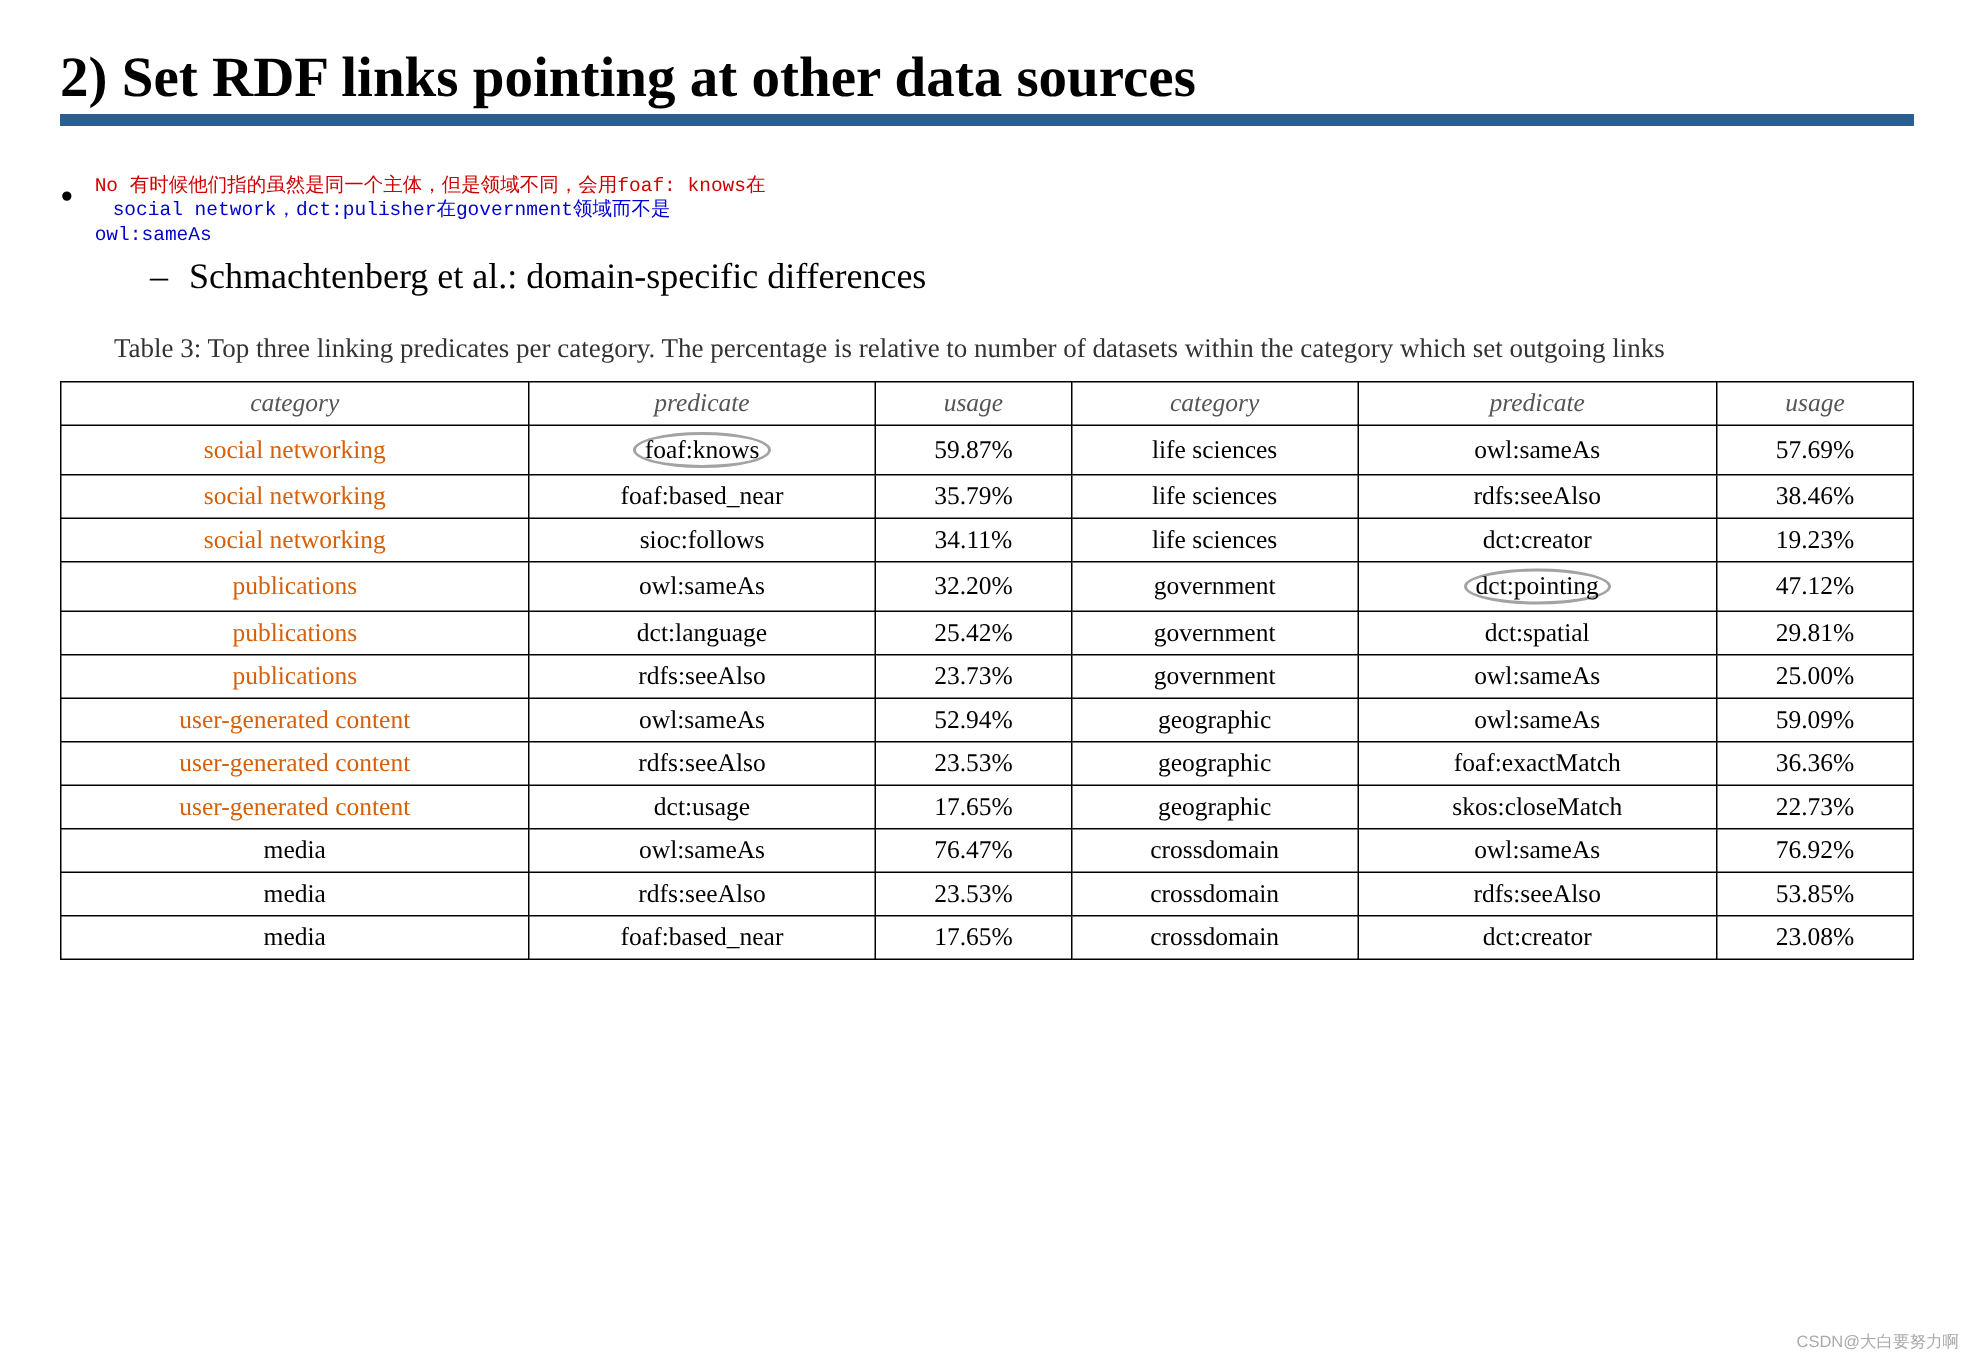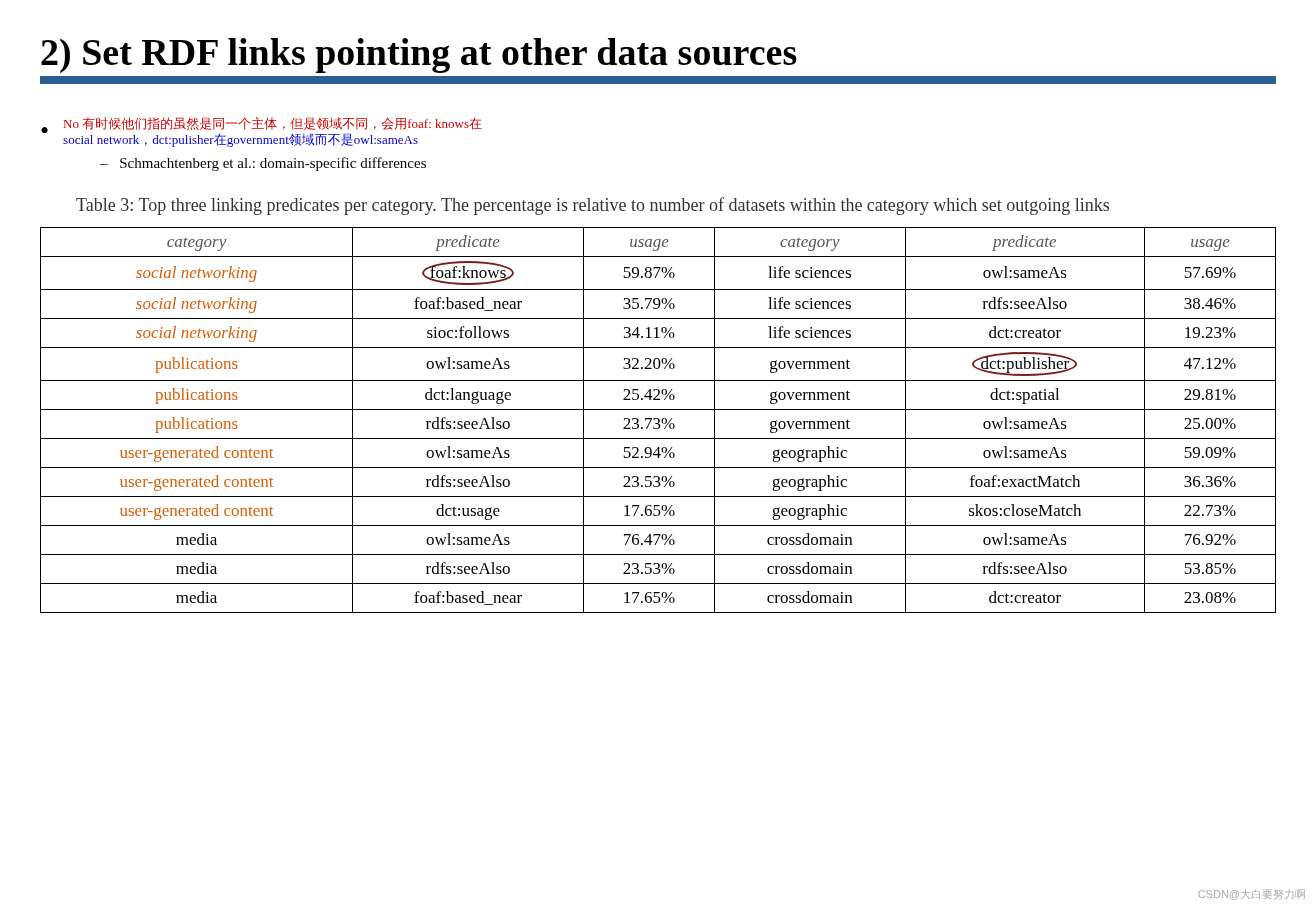--- a/index.html
+++ b/index.html
@@ -45,27 +45,29 @@
     .bullet-label {
       font-size: 26px;
       font-weight: normal;
     }
     .annotation {
       font-size: 13px;
       color: #c00;
       line-height: 1.3;
       max-width: 460px;
       margin-top: 2px;
+      font-family: Liberation Mono, monospace;
     }
     .annotation .blue-text {
       color: #00c;
+      margin-left: 12px;
     }
     .sub-bullet {
       margin-left: 60px;
-      font-size: 15px;
+      font-size: 24px;
       margin-top: 4px;
     }
     .sub-dash {
       margin-right: 8px;
     }
     .table-caption {
       font-size: 18px;
       color: #333;
       margin-bottom: 8px;
       line-height: 1.5;
@@ -80,26 +82,26 @@
     .data-table td, .data-table th {
       border: 1px solid #000;
       padding: 4px 10px;
       text-align: center;
     }
     .data-table thead td {
       font-style: italic;
       color: #555;
       background: #fff;
     }
-    .cat-social { color: #d6600a; font-style: italic; }
+    .cat-social { color: #d6600a; }
     .cat-pub { color: #d6600a; }
     .cat-ugc { color: #d6600a; }
     .circled {
       display: inline-block;
-      border: 2px solid #7f1d1d;
+      border: 2px solid #a3a3a3;
       border-radius: 50%;
       padding: 0px 6px;
     }
     .double-border {
       border-right: 3px double #000;
     }
     .watermark {
       position: fixed;
       bottom: 10px;
       right: 10px;
@@ -172,21 +174,21 @@
       <td>life sciences</td>
       <td>dct:creator</td>
       <td>19.23%</td>
     </tr>
 
     <tr>
       <td class="cat-pub double-border">publications</td>
       <td>owl:sameAs</td>
       <td class="double-border">32.20%</td>
       <td>government</td>
-      <td><span class="circled">dct:publisher</span></td>
+      <td><span class="circled">dct:pointing</span></td>
       <td>47.12%</td>
     </tr>
 
     <tr>
       <td class="cat-pub double-border">publications</td>
       <td>dct:language</td>
       <td class="double-border">25.42%</td>
       <td>government</td>
       <td>dct:spatial</td>
       <td>29.81%</td>

